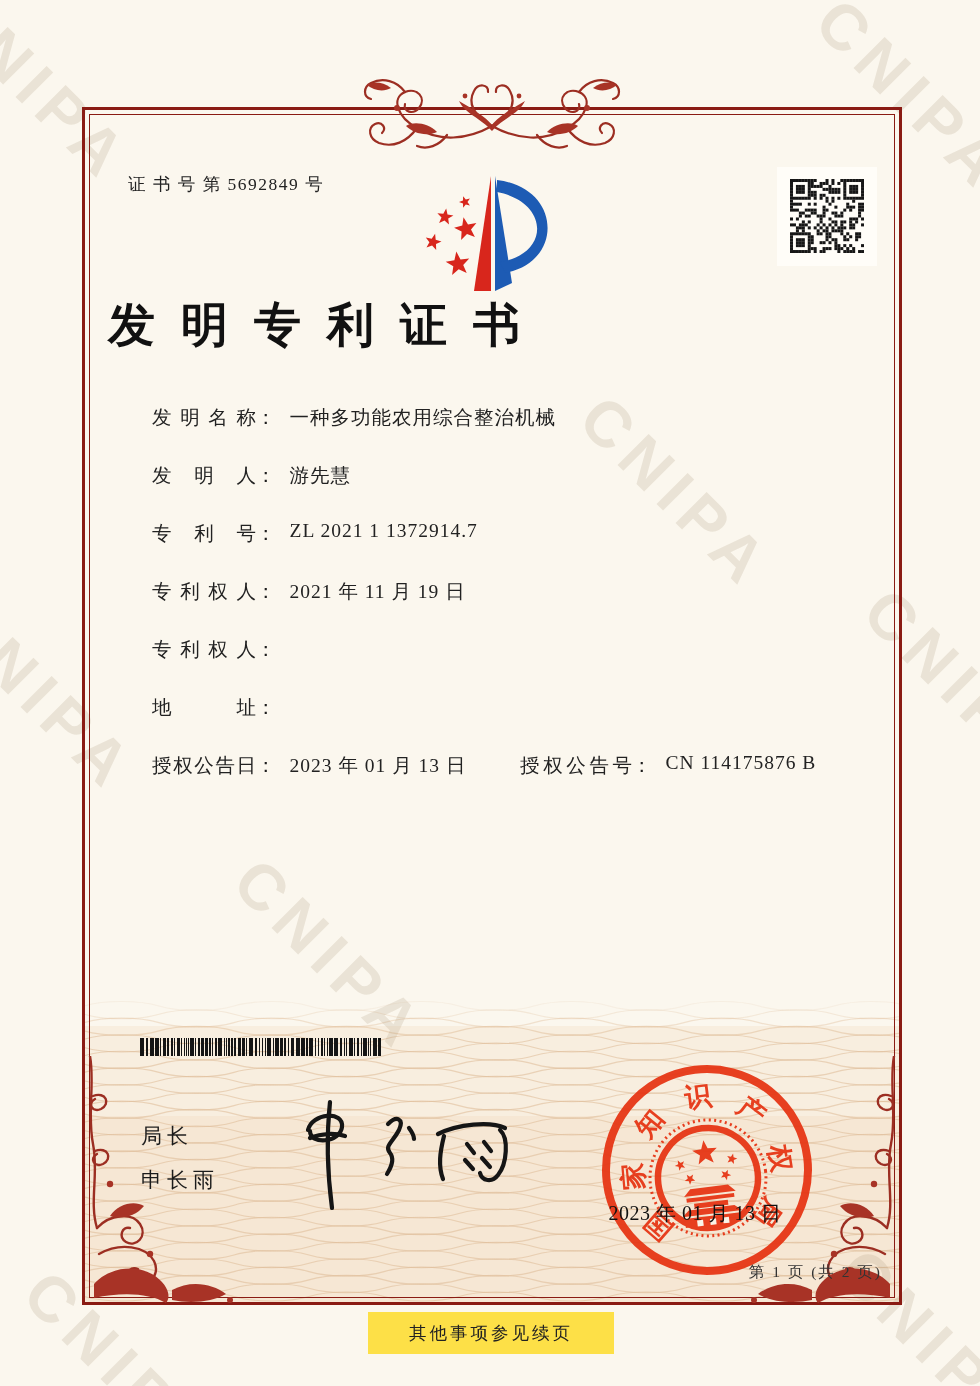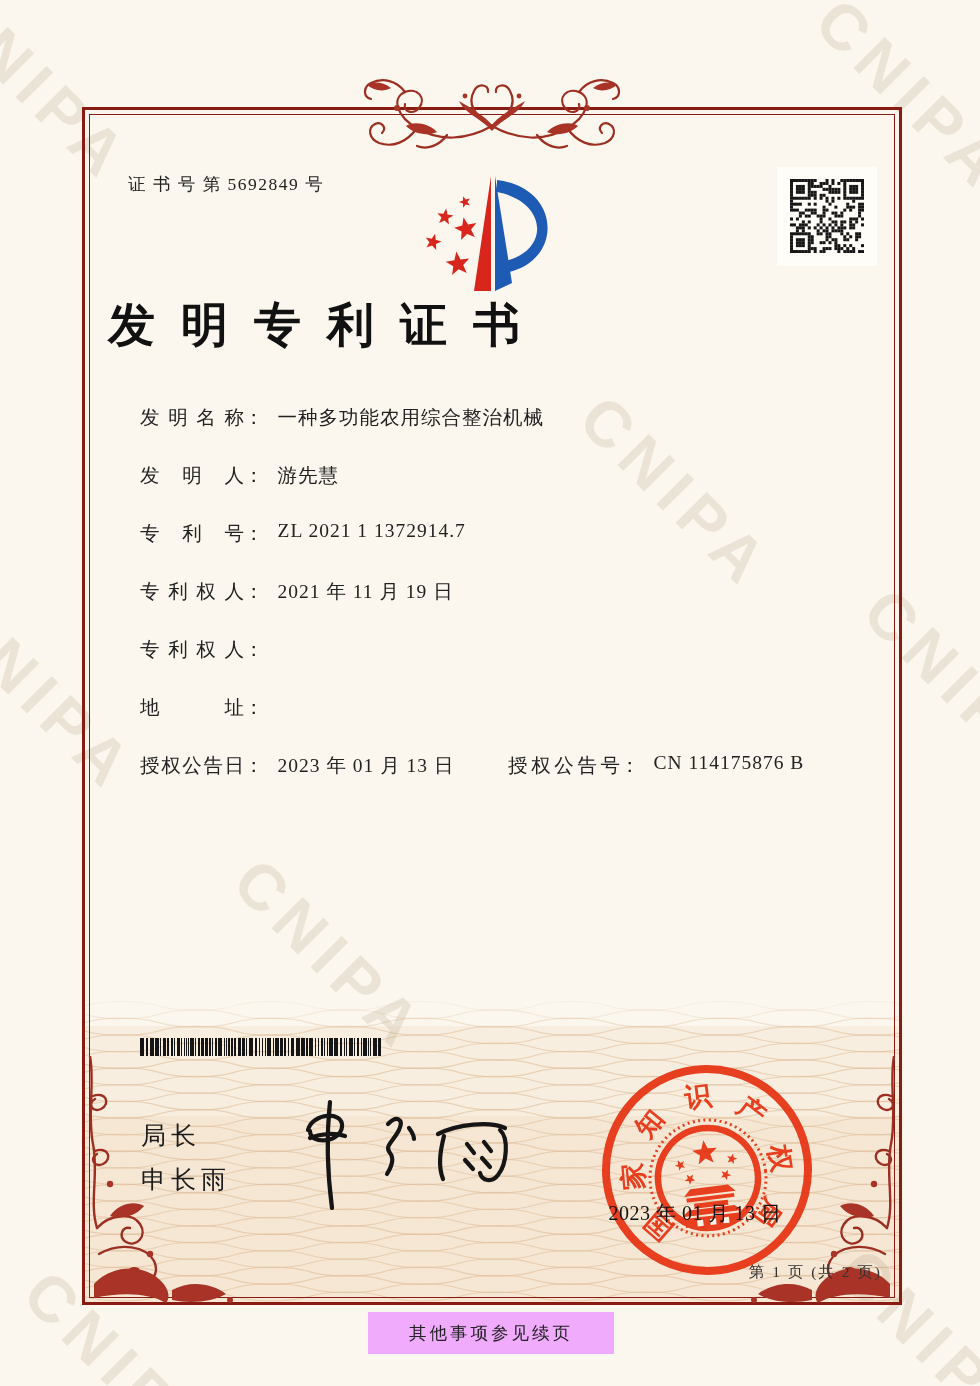--- a/index.html
+++ b/index.html
@@ -12,36 +12,36 @@
   
   .frame-outer{left:82px;top:107px;width:820px;height:1198px;border:3.5px solid #8a1b13;box-sizing:border-box;}
   .frame-inner{left:89px;top:114px;width:806px;height:1184px;border:1.5px solid #8a1b13;box-sizing:border-box;}
   
   .cert-no{left:128px;top:172px;font-size:17.5px;letter-spacing:1.5px;color:#222;text-align:center;}
   .title{left:82px;width:820px;top:294px;text-align:left;font-size:47px;font-weight:bold;
          letter-spacing:26px;text-indent:26px;color:#111;}
   
   .fields{left:140px;top:404px;width:730px;}
   .frow{position:relative;height:58px;display:flex;align-items:flex-start;font-size:19.5px;}
-  .flabel{display:inline-block;width:104px;text-align:justify;text-align-last:justify;color:#222;}
+  .flabel{display:inline-block;width:104px;text-align:justify;text-align-last:justify;color:#222;margin-left:12px;}
   .fcolon{margin:0 14px 0 0;}
   .fvalue{letter-spacing:1px;color:#222;white-space:nowrap;}
   .fright{position:absolute;left:368px;top:0;display:flex;}
   .fright .flabel{width:112px;}
   
   .body-text{left:128px;top:804px;width:742px;font-size:18.5px;line-height:28.6px;
              text-align:justify;letter-spacing:.5px;color:#222;}
   .body-text p{margin:0;text-indent:2em;}
   
   .qr-box{left:777px;top:167px;width:100px;height:99px;background:#fffdf8;}
-  .officer{left:141px;top:1114px;font-size:25px;letter-spacing:5px;line-height:44px;color:#1b1b1b;}
+  .officer{left:141px;top:1114px;font-size:21px;letter-spacing:5px;line-height:44px;color:#1b1b1b;}
   .seal-date{left:600px;top:1200px;width:190px;text-align:center;font-size:20px;
              letter-spacing:.5px;color:#111;z-index:6;}
   .page-info{left:82px;top:1262px;width:800px;text-align:right;font-size:15.5px;letter-spacing:2px;color:#333;}
-  .cont-box{left:368px;top:1312px;width:246px;height:42px;background:#f0abfc;text-align:center;
+  .cont-box{left:368px;top:1312px;width:246px;height:42px;background:#fde047;text-align:center;
             line-height:42px;font-size:17.5px;letter-spacing:3px;color:#222;}
   .flip{transform:scaleX(-1);}
   svg{display:block;}
 </style>
 </head>
 <body>
 
 <div id="page">
 
   <svg id="waves" class="abs" style="left:84px;top:998px;" width="816" height="305" viewBox="0 0 816 305">

